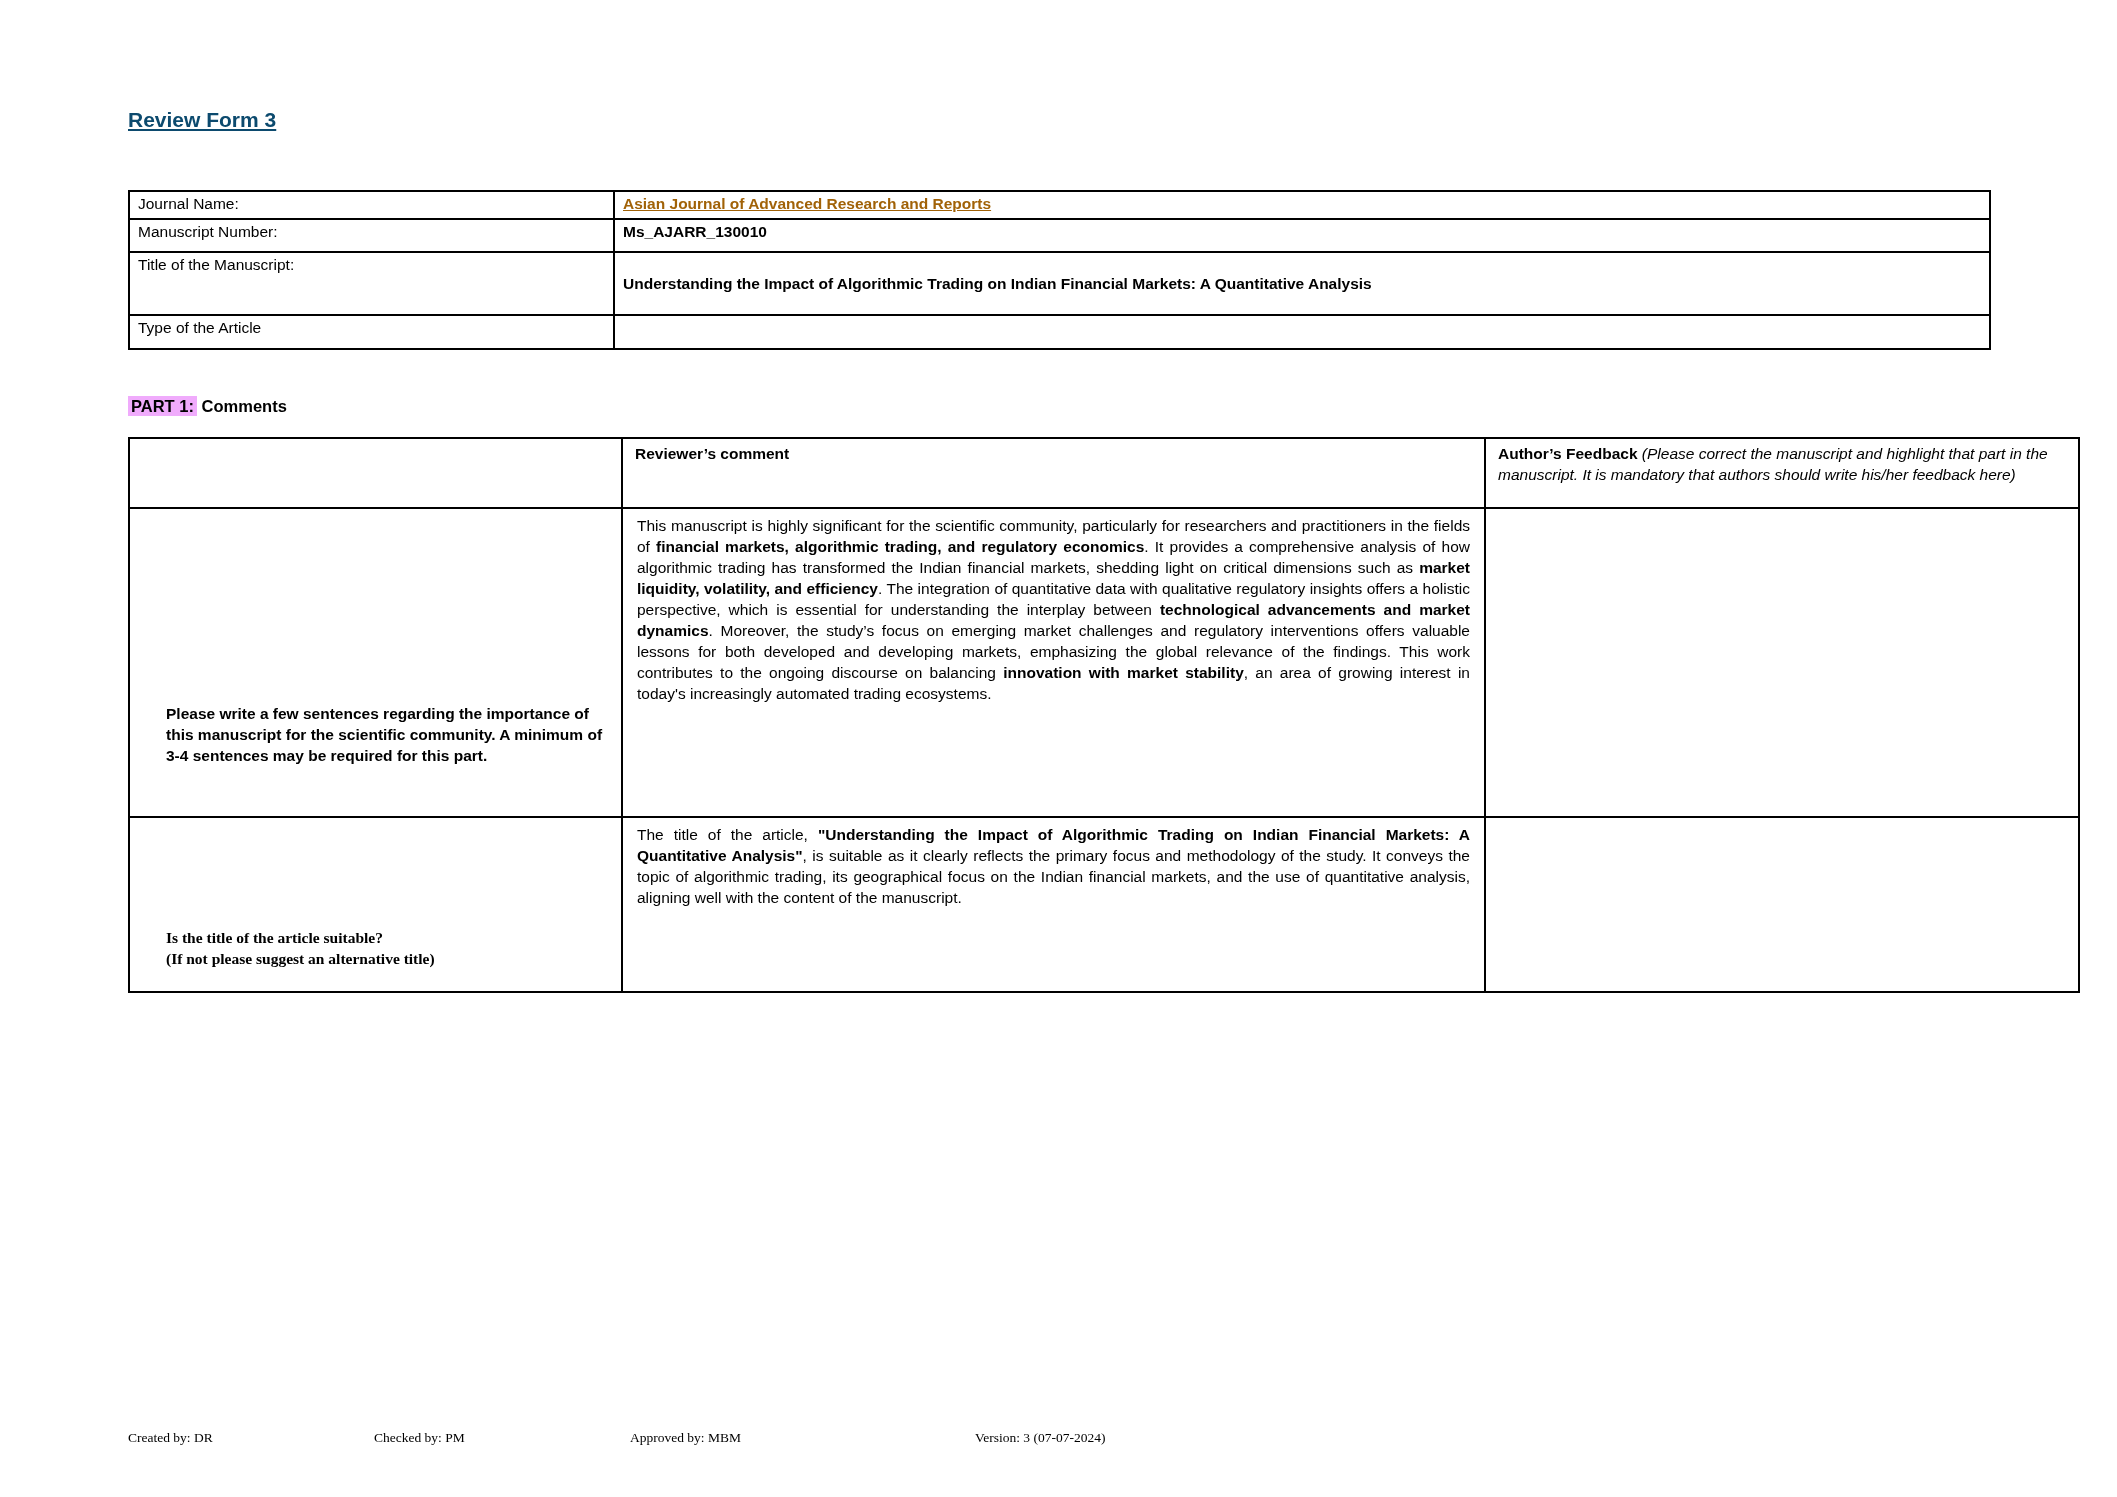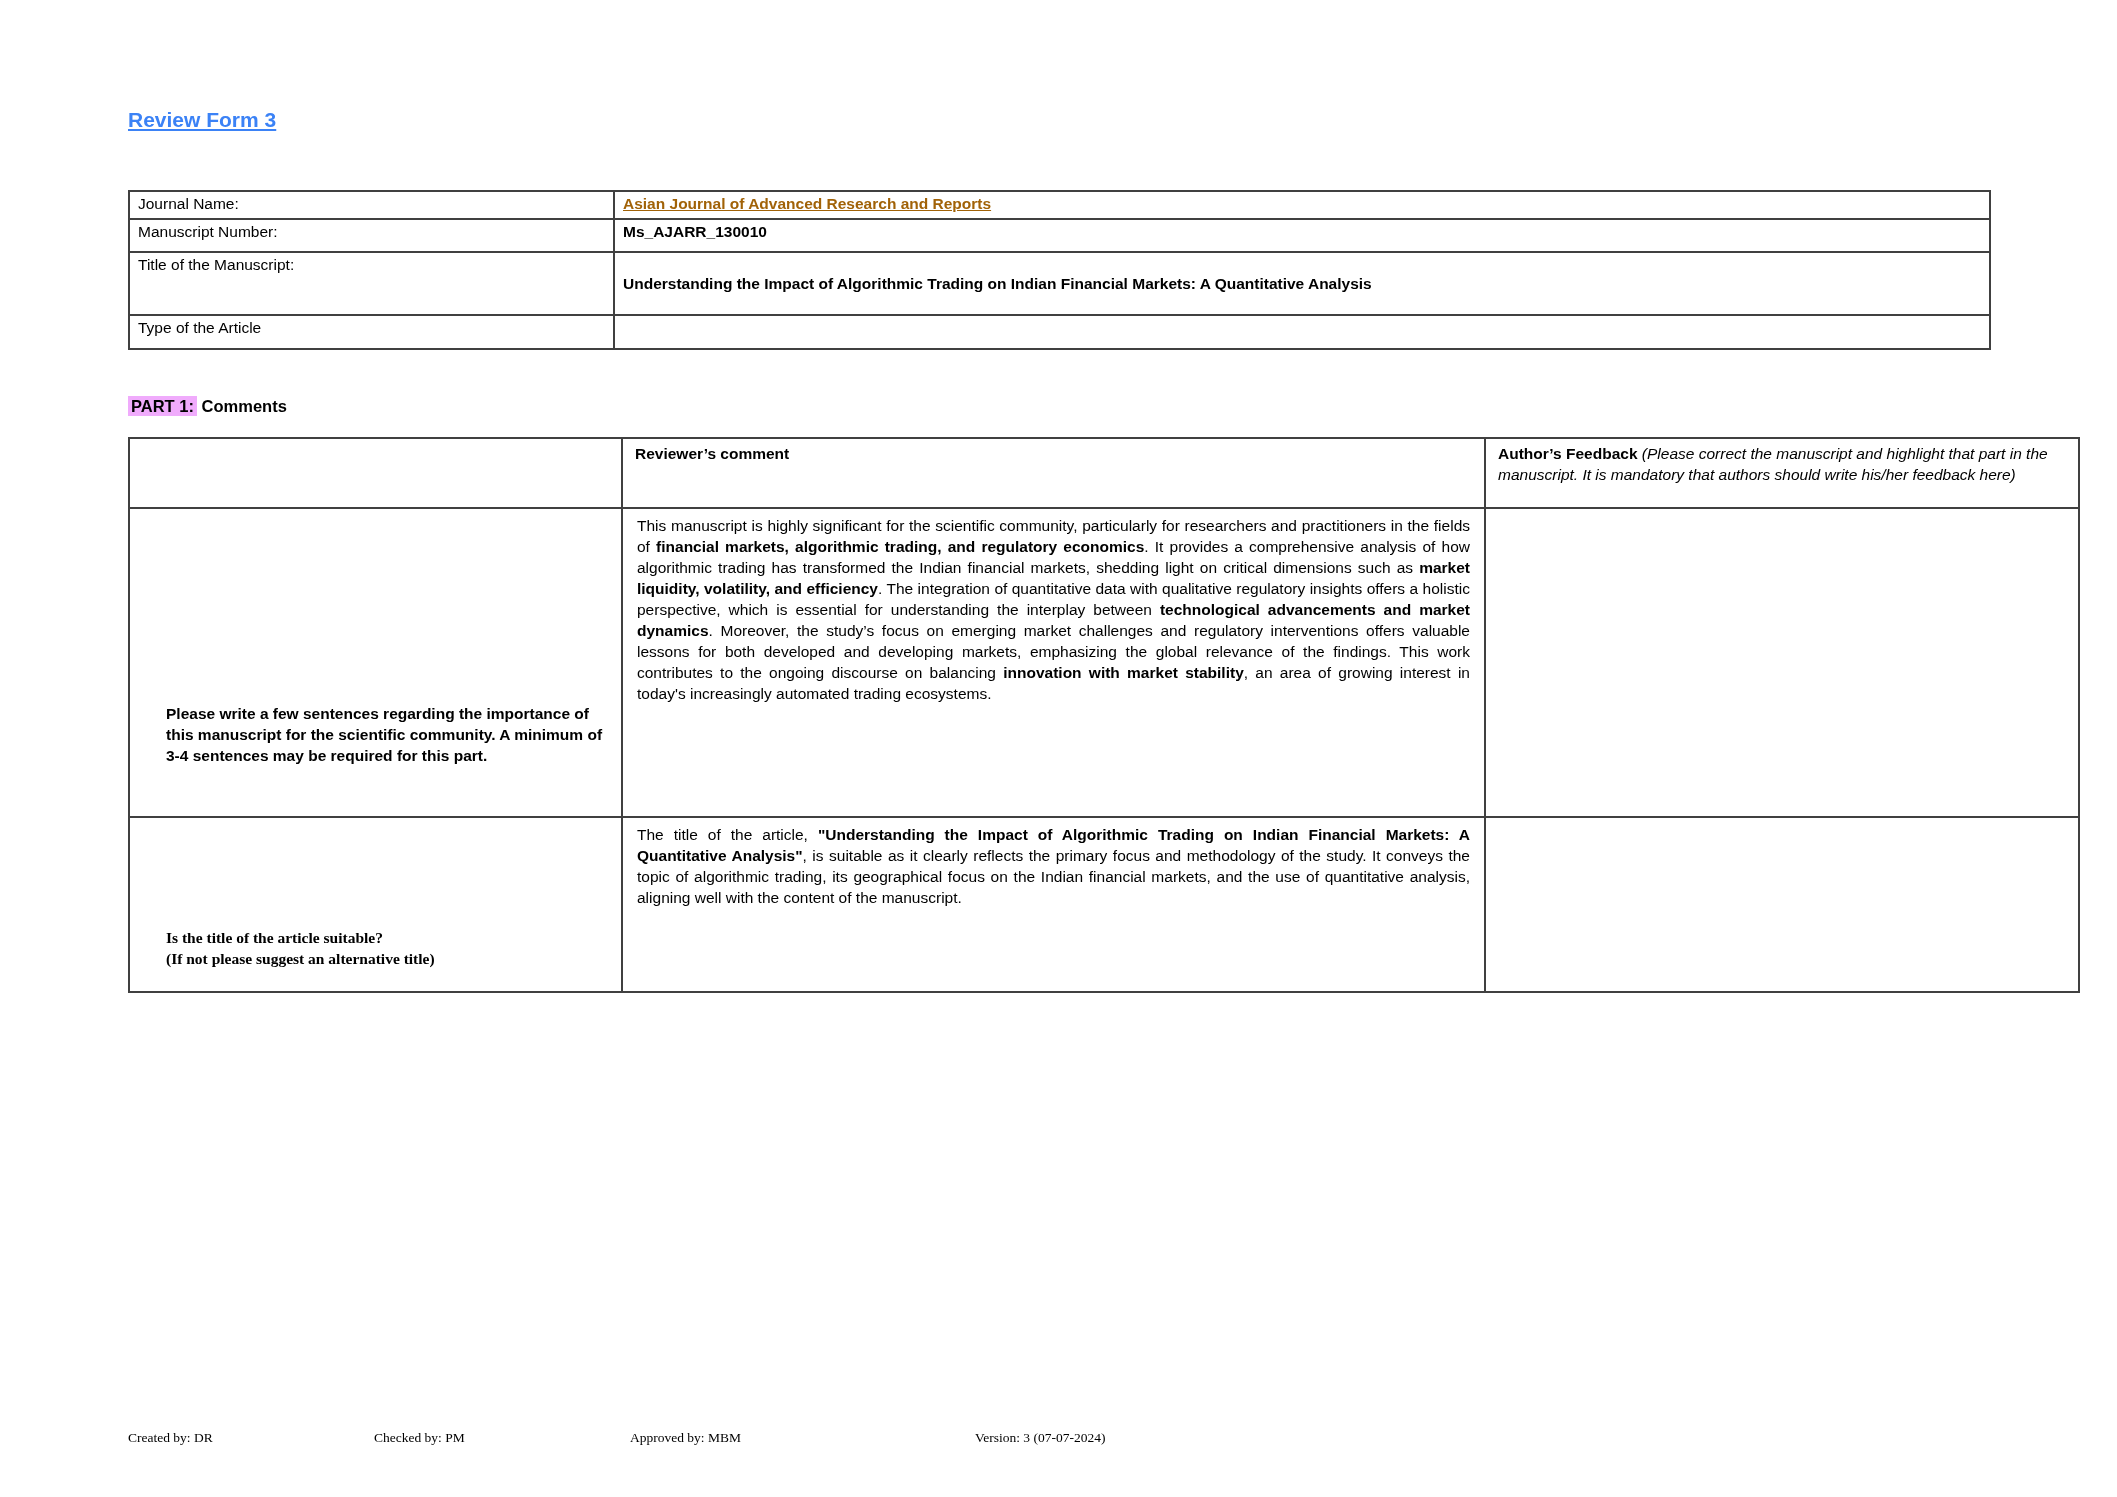--- a/index.html
+++ b/index.html
@@ -10,21 +10,21 @@
     font-family:"Liberation Sans","DejaVu Sans",sans-serif;
     color:#000;
     overflow:hidden;
   }
   .doc-title{
     position:absolute;left:128px;top:108px;
     font-size:21px;font-weight:bold;text-decoration:underline;
     margin:0;
   }
   table{border-collapse:collapse;table-layout:fixed;}
-  td{border:2px solid #404040;vertical-align:top;word-wrap:break-word;}
+  td{border:2px solid #000000;vertical-align:top;word-wrap:break-word;}
   .info-table{
     position:absolute;left:128px;top:190px;width:1863px;
     font-size:15.5px;line-height:21px;
   }
   .info-table td{padding:1px 8px;}
   .info-table .label-col{width:467px;}
   .info-table .r1 td{height:24px;}
   .info-table .r2 td{height:29px;}
   .info-table .r3 td{height:59px;}
   .info-table .r4 td{height:30px;}
@@ -62,21 +62,21 @@
     font-size:13.5px;color:#000;
   }
   .footer span{position:absolute;white-space:nowrap;}
   .f1{left:128px;} .f2{left:374px;} .f3{left:630px;} .f4{left:975px;}
 </style>
 </head>
 <body>
 
 <div class="page">
 
-  <h1 class="doc-title" style="color: #3b82f6;">Review Form 3</h1>
+  <h1 class="doc-title" style="color: #0c4a6e;">Review Form 3</h1>
 
   <table class="info-table">
     <tbody>
         <tr class="r1">
       <td class="label-col">Journal Name:</td>
       <td><span class="journal-link" style="color: #a16207;">Asian Journal of Advanced Research and Reports</span></td>
     </tr>
     <tr class="r2">
       <td class="label-col">Manuscript Number:</td>
       <td class="bold-val">Ms_AJARR_130010</td>

